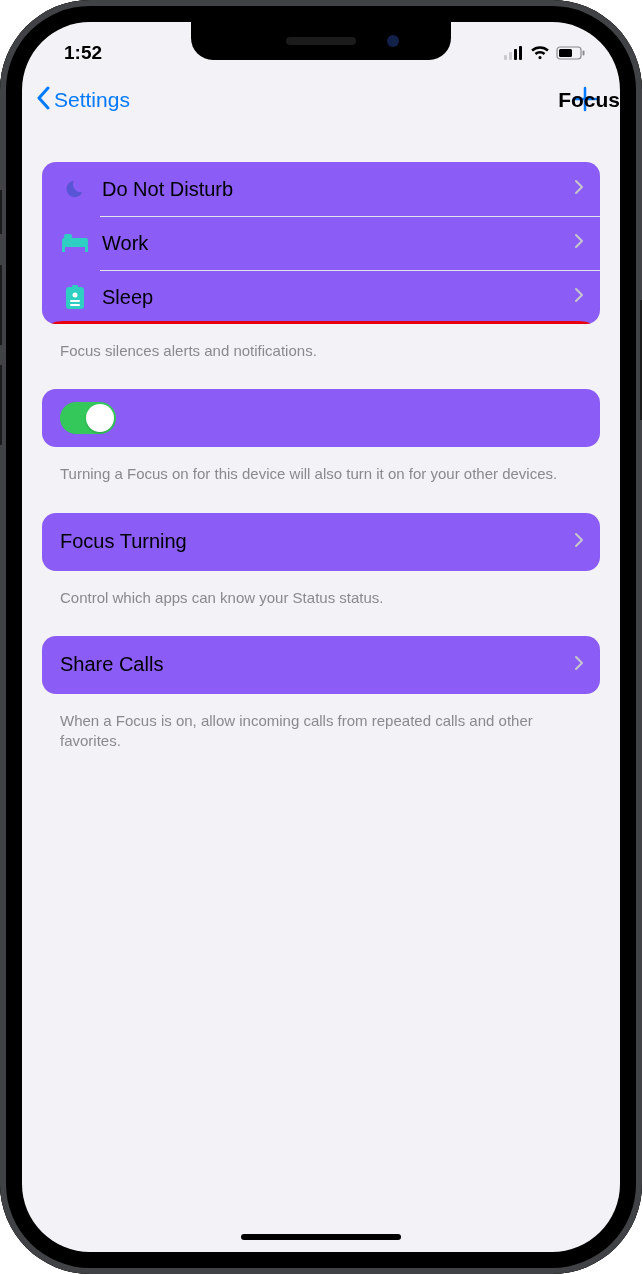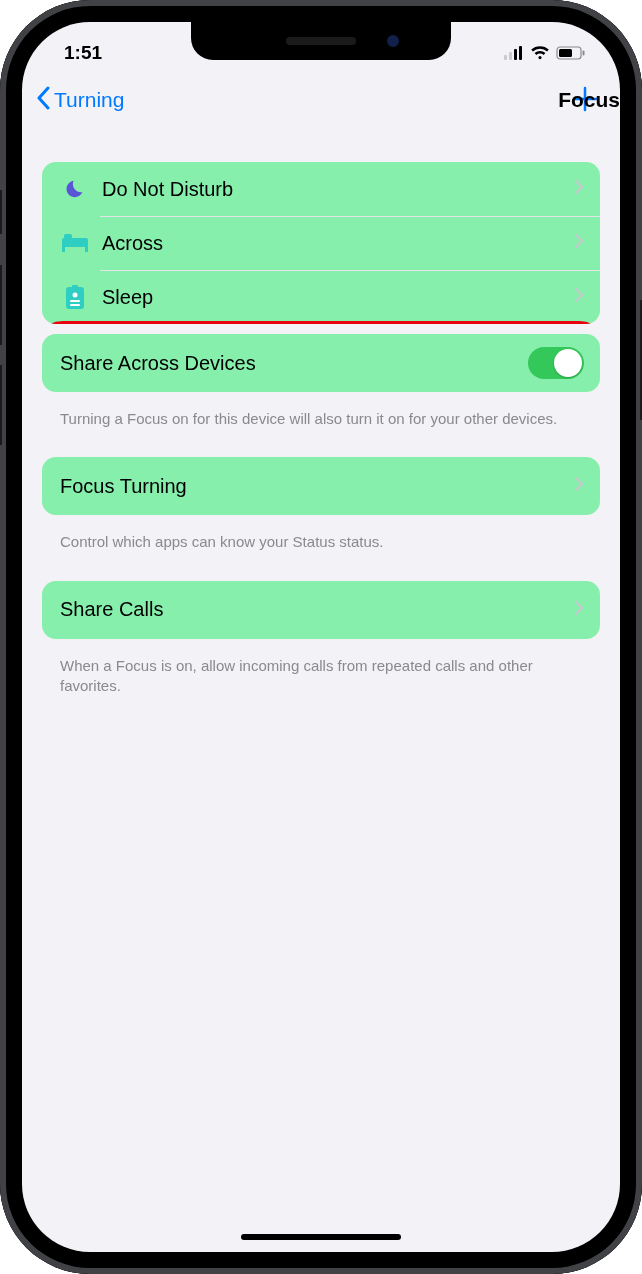--- a/index.html
+++ b/index.html
@@ -73,21 +73,21 @@
     position:absolute; left:17px; right:0; text-align:right;
     pointer-events:none;
   }
   .nav-add {
     color:#007aff; font-size:36px; font-weight:300; line-height:1;
   }
   .content {
     padding: 34px 20px 0 20px;
   }
   .group {
-    background:#86efac;
+    background:#8b5cf6;
     border-radius:14px;
     overflow:hidden;
     margin-bottom: 10px;
   }
   .row {
     display:flex; align-items:center;
     min-height:54px;
     padding: 0 16px 0 18px;
     position:relative;
   }
@@ -142,21 +142,21 @@
   <div class="device-side-btn sbtn-left3"></div>
   <div class="device-side-btn sbtn-right"></div>
 
   <div class="screen">
     <div class="notch">
       <div class="speaker"></div>
         <div class="cam"></div>
     </div>
 
     <div class="status-bar">
-      <span>1:51</span>
+      <span>1:52</span>
       <div class="status-right">
         <span class="signal-icon">
           <svg width="20" height="14" viewBox="0 0 20 14">
               <rect x="0" y="9" width="3" height="5" rx="1" fill="#c9c9ce"></rect>
               <rect x="5" y="6" width="3" height="8" rx="1" fill="#c9c9ce"></rect>
               <rect x="10" y="3" width="3" height="11" rx="1" fill="#000"></rect>
               <rect x="15" y="0" width="3" height="14" rx="1" fill="#000"></rect>
             </svg>
         </span>
         <span class="wifi-icon">
@@ -174,21 +174,21 @@
       </div>
     </div>
 
     <div class="nav-bar" style="position:relative">
       <div class="nav-back">
         <span class="chev">
           <svg width="14" height="24" viewBox="0 0 14 24">
               <path d="M12 2L3 12l9 10" fill="none" stroke="#007aff" stroke-width="3" stroke-linecap="round" stroke-linejoin="round"></path>
             </svg>
         </span>
-        <span>Turning</span>
+        <span>Settings</span>
       </div>
       <div class="nav-title">Focus</div>
       <div class="nav-add">
         <svg width="26" height="26" viewBox="0 0 26 26">
             <path d="M13 2v22M2 13h22" stroke="#007aff" stroke-width="2.5" stroke-linecap="round"></path>
           </svg>
       </div>
     </div>
 
     <div class="content">
@@ -209,21 +209,21 @@
         </div>
         <div class="row">
           <span class="row-icon">
             <svg width="26" height="18" viewBox="0 0 26 18">
                 <rect x="0" y="4" width="26" height="9" rx="2" fill="#2fcec3"></rect>
                 <rect x="0" y="12" width="3" height="6" fill="#2fcec3"></rect>
                 <rect x="23" y="12" width="3" height="6" fill="#2fcec3"></rect>
                 <rect x="2" y="0" width="8" height="5" rx="2" fill="#2fcec3"></rect>
               </svg>
           </span>
-          <span class="row-label">Across</span>
+          <span class="row-label">Work</span>
           <span class="chevron">
             <svg width="10" height="16" viewBox="0 0 10 16">
                 <path d="M2 2l6 6-6 6" fill="none" stroke="#c7c7cc" stroke-width="2" stroke-linecap="round" stroke-linejoin="round"></path>
               </svg>
           </span>
         </div>
         <div class="row">
           <span class="row-icon">
             <svg width="18" height="24" viewBox="0 0 18 24">
                 <rect x="0" y="2" width="18" height="22" rx="3" fill="#2fcec3"></rect>
@@ -235,24 +235,24 @@
           </span>
           <span class="row-label">Sleep</span>
           <span class="chevron">
             <svg width="10" height="16" viewBox="0 0 10 16">
                 <path d="M2 2l6 6-6 6" fill="none" stroke="#c7c7cc" stroke-width="2" stroke-linecap="round" stroke-linejoin="round"></path>
               </svg>
           </span>
         </div>
         <div class="highlight-ring"></div>
       </div>
+      <div class="footer">Focus silences alerts and notifications.</div>
 
       <div class="group">
         <div class="row row-right" style="min-height:58px">
-          <span class="row-label">Share Across Devices</span>
           <div class="toggle"></div>
         </div>
       </div>
       <div class="footer">Turning a Focus on for this device will also turn it on for your other devices.</div>
 
       <div class="group">
         <div class="row row-right" style="min-height:58px">
           <span class="row-label">Focus Turning</span>
           <span class="chevron">
             <svg width="10" height="16" viewBox="0 0 10 16">

